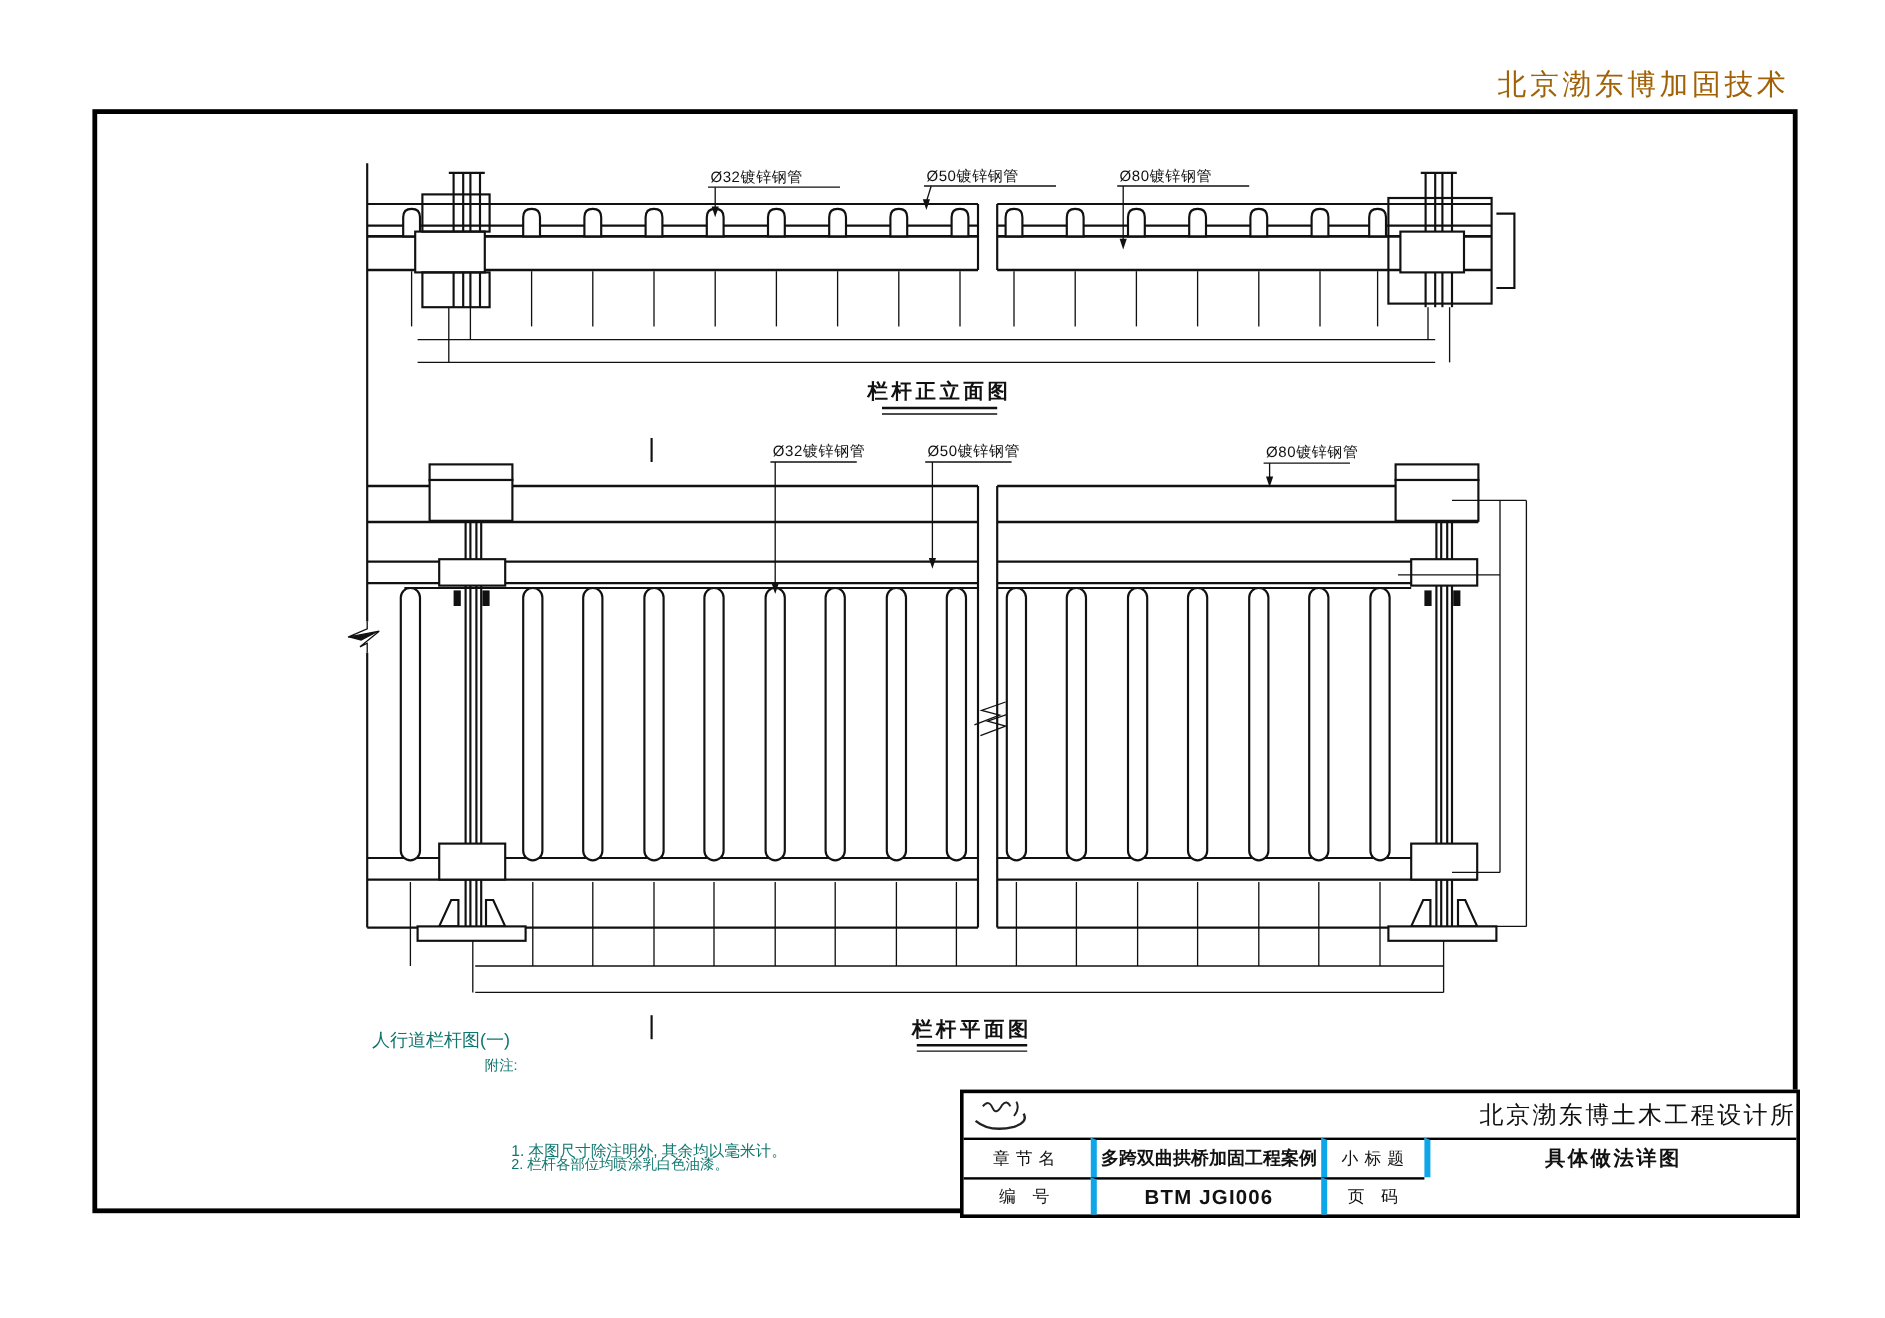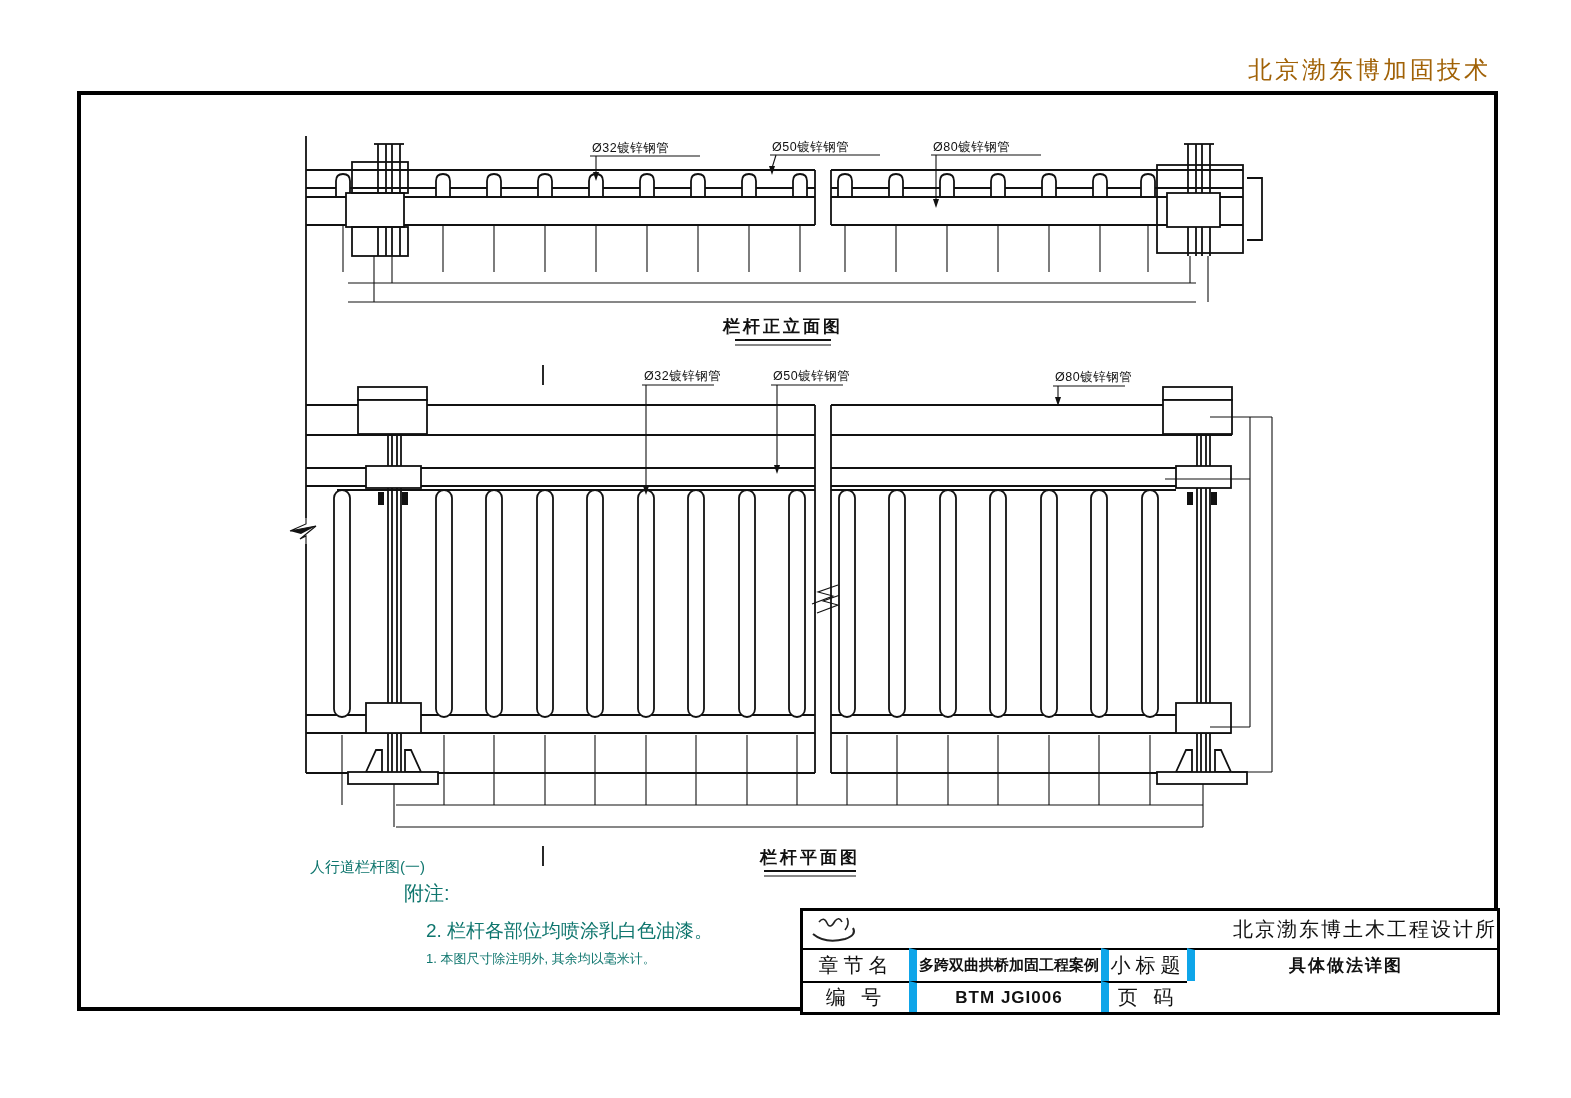--- a/index.html
+++ b/index.html
@@ -13,26 +13,26 @@
   .nf{fill:none;stroke:#111;stroke-width:1.8;}
   .df{fill:#111;stroke:none;}
   text.lbl{font:12.5px "Liberation Sans",sans-serif;fill:#111;letter-spacing:.5px;}
   text.cap{font:700 17px "Liberation Sans",sans-serif;fill:#111;letter-spacing:3px;}
   .hdr{position:absolute;top:54px;right:80px;font-family:"Liberation Serif",serif;
        font-size:24px;letter-spacing:3px;color:#a16207;}
   .note{position:absolute;color:#0f766e;white-space:nowrap;}
   .tblock{position:absolute;left:800px;top:908px;width:694px;height:101px;
           border:3px solid #000;background:#fff;display:grid;
           grid-template-columns:106px 192px 86px auto;grid-template-rows:37px 33px auto;}
-  .tc{border-top:2px solid #000;border-left:8px solid #0ea5e9;display:flex;
+  .tc{border-top:2px solid #000;border-left:5px solid #0ea5e9;display:flex;
       align-items:center;justify-content:center;font-size:16px;white-space:nowrap;}
   .tc.noL{border-left:none;}
   .trow1{grid-column:1/5;border-top:none;border-left:none;display:flex;
          align-items:center;justify-content:space-between;gap:10px;font-size:20px;letter-spacing:2px;}
-  .tlabel{letter-spacing:5px;font-size:20px;}
+  .tlabel{letter-spacing:5px;font-size:14px;}
   .tvalue{font-size:15px;font-weight:700;letter-spacing:0;}
   .tcode{font-size:17px;font-weight:700;letter-spacing:1px;}
 </style>
 </head>
 <body>
 
 <div class="hdr">北京渤东博加固技术</div>
 
 <svg id="dwg" width="1571" height="1098" viewBox="0 0 1571 1098">
 
@@ -286,23 +286,23 @@
 
     <g>
       <text class="cap" x="810" y="863" text-anchor="middle">栏杆平面图</text>
       <line class="th" x1="764" y1="871" x2="856" y2="871"></line>
       <line class="tk" x1="764" y1="876" x2="856" y2="876"></line>
     </g>
   </g>
 </svg>
 
 <div class="note" style="left:310px;top:858px;font-size:15px;">人行道栏杆图(一)</div>
-<div class="note" style="left:404px;top:880px;font-size:20px;">附注:</div>
+<div class="note" style="left:404px;top:880px;font-size:12px;">附注:</div>
 <div class="note" style="left:426px;top:950px;font-size:13px;">1.  本图尺寸除注明外, 其余均以毫米计。</div>
-<div class="note" style="left:426px;top:918px;font-size:19px;">2.  栏杆各部位均喷涂乳白色油漆。</div>
+<div class="note" style="left:426px;top:962px;font-size:12px;">2.  栏杆各部位均喷涂乳白色油漆。</div>
 
 <div class="tblock">
   <div class="tc trow1">
     <svg width="58" height="32" viewBox="0 0 58 32">
       <path d="M10,20 Q22,30 42,25 Q54,21 50,14" fill="none" stroke="#222" stroke-width="2"></path>
       <path d="M16,8 q5,-6 8,1 q3,7 8,-2 q4,-5 7,1" fill="none" stroke="#222" stroke-width="1.6"></path>
       <path d="M44,4 q3,6 -2,12" fill="none" stroke="#222" stroke-width="1.6"></path>
     </svg>
     <span>北京渤东博土木工程设计所</span>
   </div>

